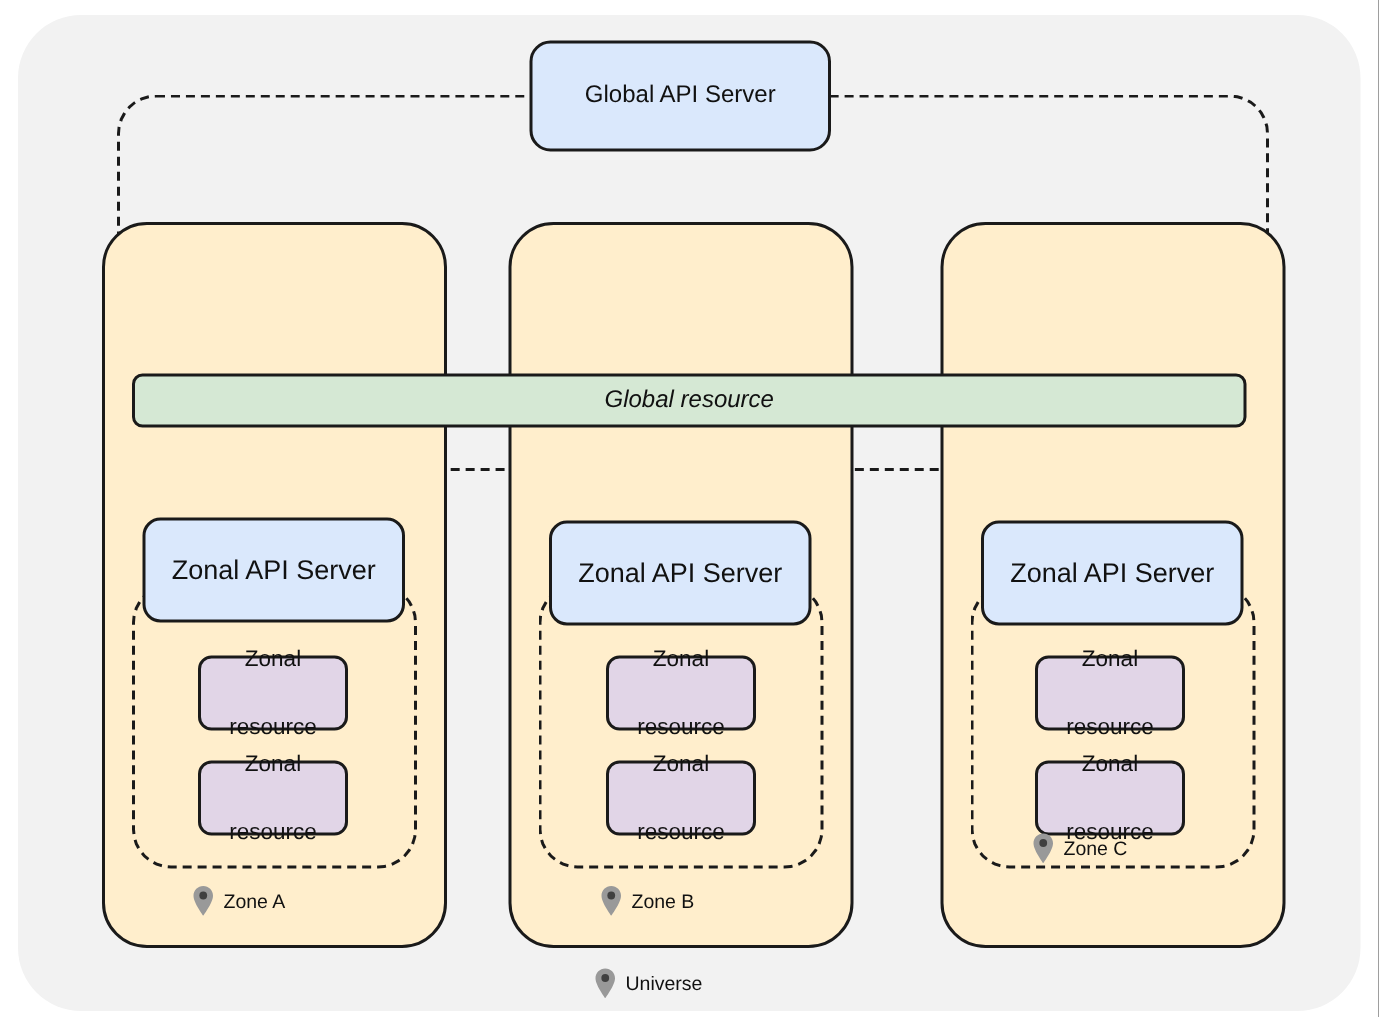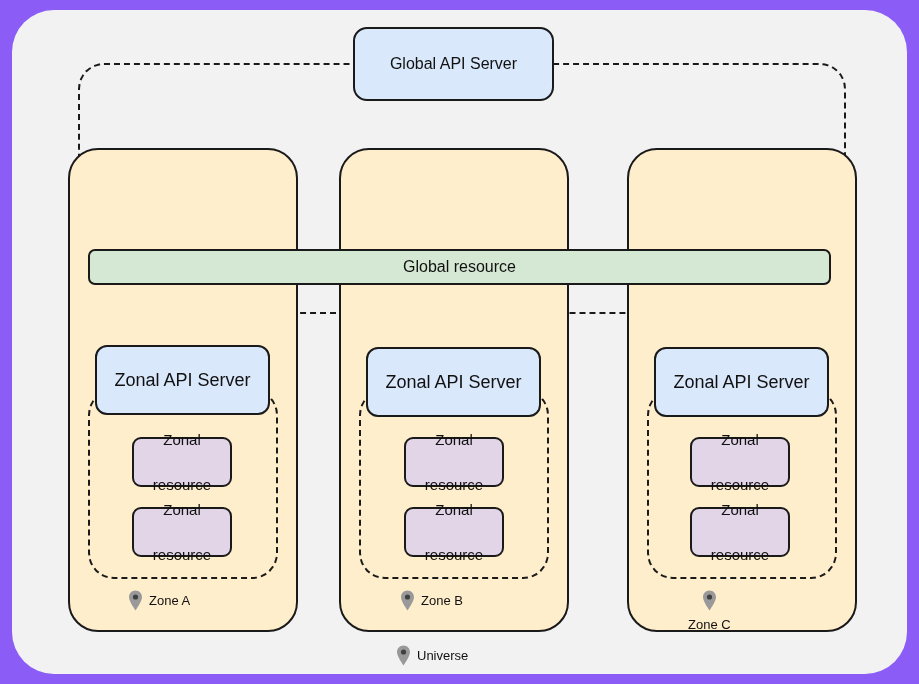--- a/index.html
+++ b/index.html
@@ -11,21 +11,21 @@
   body {
     width: 919px;
     height: 684px;
     overflow: hidden;
     font-family: "Liberation Sans", "DejaVu Sans", sans-serif;
   }
   #diagram-root {
     position: relative;
     width: 919px;
     height: 684px;
-    background: #8b5cf6;
+    background: #ffffff;
   }
 
   
   .universe-canvas {
     position: absolute;
     left: 12px;
     top: 10px;
     width: 895px;
     height: 664px;
     background: #f2f2f2;
@@ -84,21 +84,21 @@
     border-radius: 7px;
     box-sizing: border-box;
     display: flex;
     align-items: center;
     justify-content: center;
     font-size: 16px;
     color: #111111;
     z-index: 8;
   }
   .bar-project { top: 189px; }
-  .bar-global-resource { top: 249px; }
+  .bar-global-resource { top: 249px; font-style: italic; }
 
   
   .global-api-server {
     position: absolute;
     left: 353px;
     top: 27px;
     width: 201px;
     height: 74px;
     background: #dae8fc;
     border: 2px solid #1a1a1a;
@@ -179,21 +179,21 @@
     display: flex;
     align-items: center;
     gap: 6px;
     font-size: 13px;
     color: #111111;
     z-index: 9;
     white-space: nowrap;
   }
   .cap-a { left: 128px; top: 590px; }
   .cap-b { left: 400px; top: 590px; }
-  .cap-c { left: 688px; top: 590px; flex-direction: column; }
+  .cap-c { left: 688px; top: 555px; }
   .cap-universe { left: 396px; top: 645px; text-align: right; }
 
   .pin-icon { display: block; }
 </style>
 </head>
 <body>
 
 <div id="diagram-root">
 
   <div class="universe-canvas"></div>

